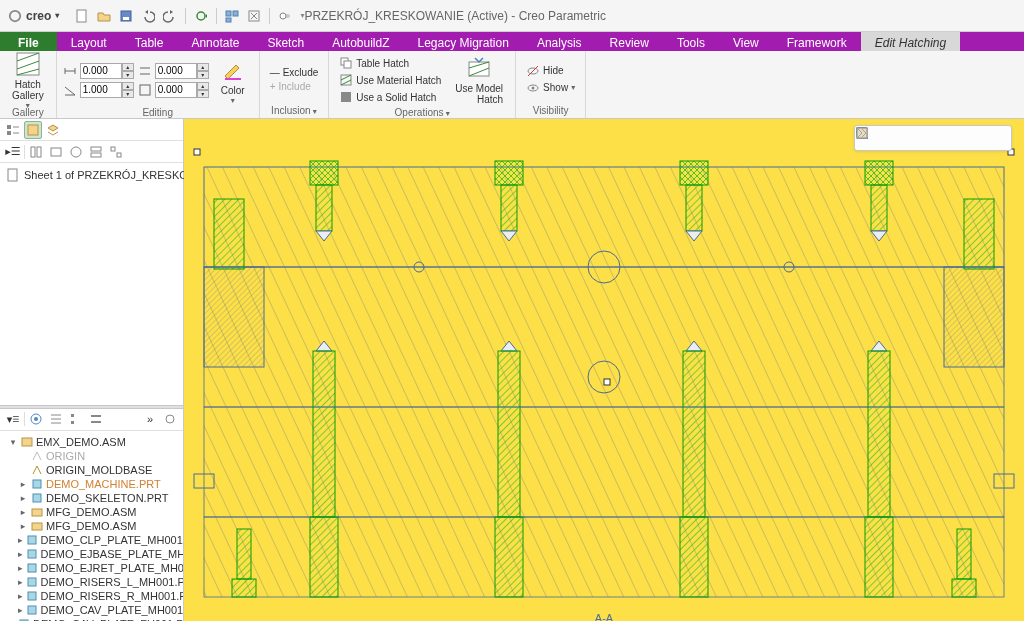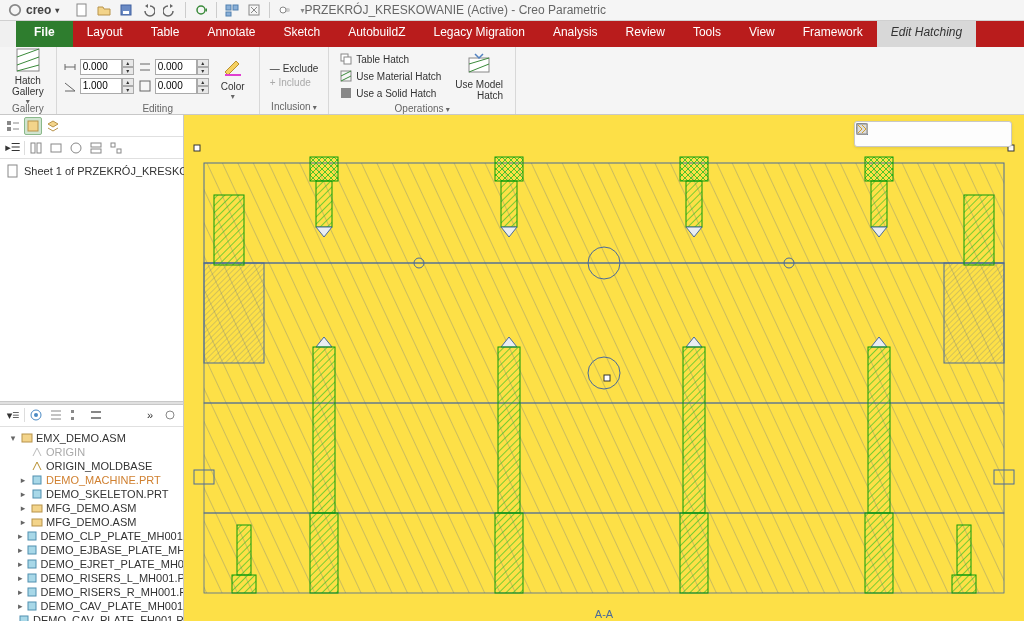--- a/index.html
+++ b/index.html
@@ -1,28 +1,28 @@
 <!DOCTYPE html>
 <html><head>
 <meta charset="utf-8">
 <style>
   * { box-sizing: border-box; margin: 0; padding: 0; font-family: "Segoe UI", Arial, sans-serif; }
   body { width: 1024px; height: 621px; overflow: hidden; background: #f0f0f0; font-size: 11px; color: #333; }
 
   
-  .titlebar { height: 21px; background: #f5f5f5; display: flex; align-items: center; border-bottom: 1px solid #d0d0d0; }
+  .titlebar { height: 32px; background: #f5f5f5; display: flex; align-items: center; border-bottom: 1px solid #d0d0d0; }
   .titlebar .logo { padding: 0 8px; font-weight: bold; color: #444; font-size: 12px; display:flex; align-items:center; gap:4px;}
   .titlebar .logo svg { width:14px; height:14px; }
   .titlebar .qat { display: flex; gap: 4px; align-items: center; padding-left: 6px;}
   .titlebar .qat .qbtn { width: 18px; height: 18px; display:flex; align-items:center; justify-content:center; cursor:pointer; border-radius:2px;}
   .titlebar .sep { width:1px; height:16px; background:#ccc; margin:0 2px;}
   .titlebar .title { flex: 1; color: #666; font-size: 12px; }
 
   
-  .menutabs { height: 26px; background: #b91c1c; display: flex; margin-left: 16px; }
+  .menutabs { height: 19px; background: #a21caf; display: flex; }
   .menutabs .tab { padding: 0 14px; color: #fff; font-size: 12px; line-height: 22px; cursor:pointer; }
   .menutabs .tab.file { background: #2e7d2e; font-weight:bold; padding:0 18px;}
   .menutabs .tab.active { background: #f0f0f0; color: #333; font-style: italic; }
   .menutabs .tab.context { background: #d8d8d8; color:#333; font-style:italic;}
 
   
   .ribbon { height: 68px; background: #f5f5f5; display:flex; border-bottom:1px solid #c8c8c8; }
   .ribbon .group { border-right: 1px solid #d8d8d8; display:flex; flex-direction:column; padding: 2px 6px 0 6px; }
   .ribbon .group-content { flex:1; display:flex; align-items:center; gap:4px; }
   .ribbon .group-label { text-align:center; color:#666; font-size:10px; padding-bottom:2px;}
@@ -312,20 +312,45 @@
               <path d="M8 2 l4 4 l4 -4" fill="none" stroke="#5080c0" stroke-width="1.5"></path>
             </svg>
           </span>
         <span class="lbl" style="white-space:pre;text-align:right;">Use Model
 Hatch</span>
       </div>
     </div>
     <div class="group-label dropdown-arrow">Operations</div>
   </div>
 
+  <div class="group">
+    <div class="group-content">
+      <div class="col">
+        <div class="smallbtn">
+            <span class="ico-sm">
+              <svg width="12" height="12">
+                <ellipse cx="6" cy="6" rx="5" ry="3" fill="none" stroke="#888"></ellipse>
+                <line x1="1" y1="11" x2="11" y2="1" stroke="#c04040"></line>
+              </svg>
+            </span>
+            <span>Hide</span>
+          </div>
+        <div class="smallbtn dropdown-arrow">
+            <span class="ico-sm">
+              <svg width="12" height="12">
+                <ellipse cx="6" cy="6" rx="5" ry="3" fill="none" stroke="#888"></ellipse>
+                <circle cx="6" cy="6" r="1.5" fill="#888"></circle>
+              </svg>
+            </span>
+            <span>Show</span>
+          </div>
+      </div>
+    </div>
+    <div class="group-label">Visibility</div>
+  </div>
 </div>
 
 <div class="main">
 
   <div class="sidepanel">
     <div class="toolbar">
       <span class="tbtn">
           <svg width="14" height="14">
             <rect x="1" y="2" width="4" height="4" fill="#888"></rect>
             <rect x="1" y="8" width="4" height="4" fill="#888"></rect>

